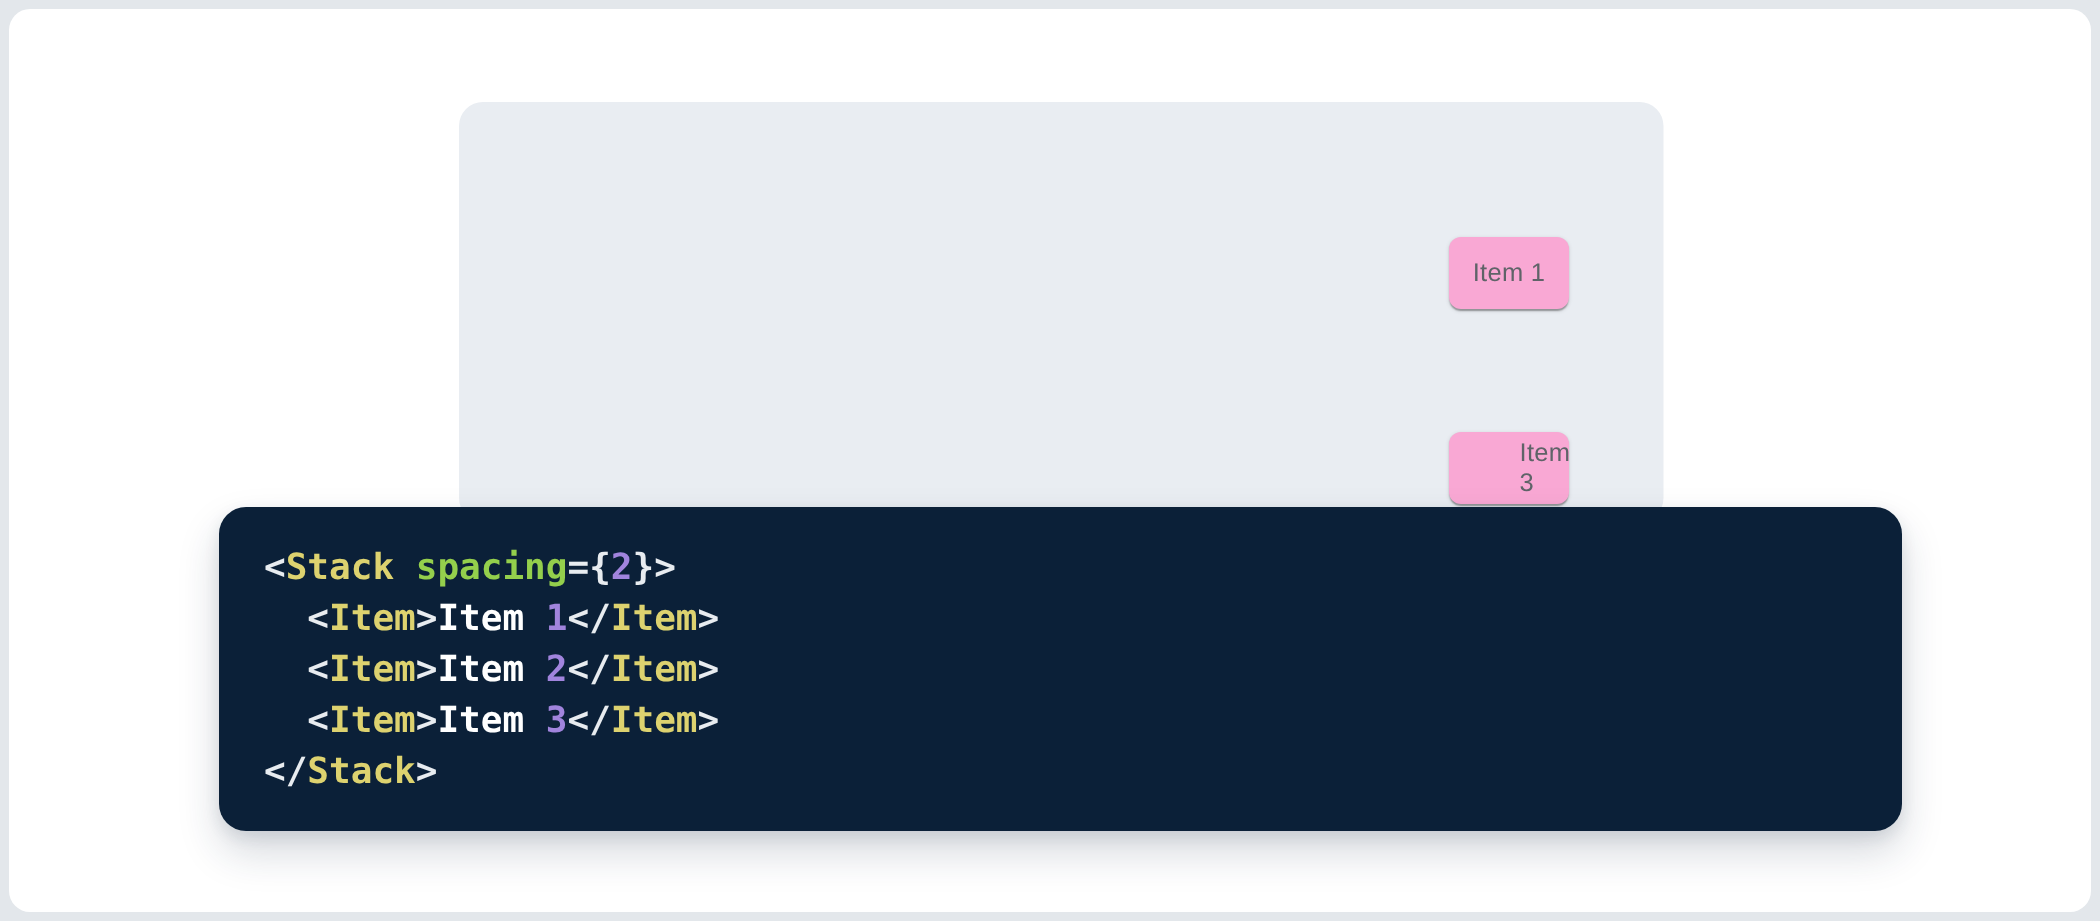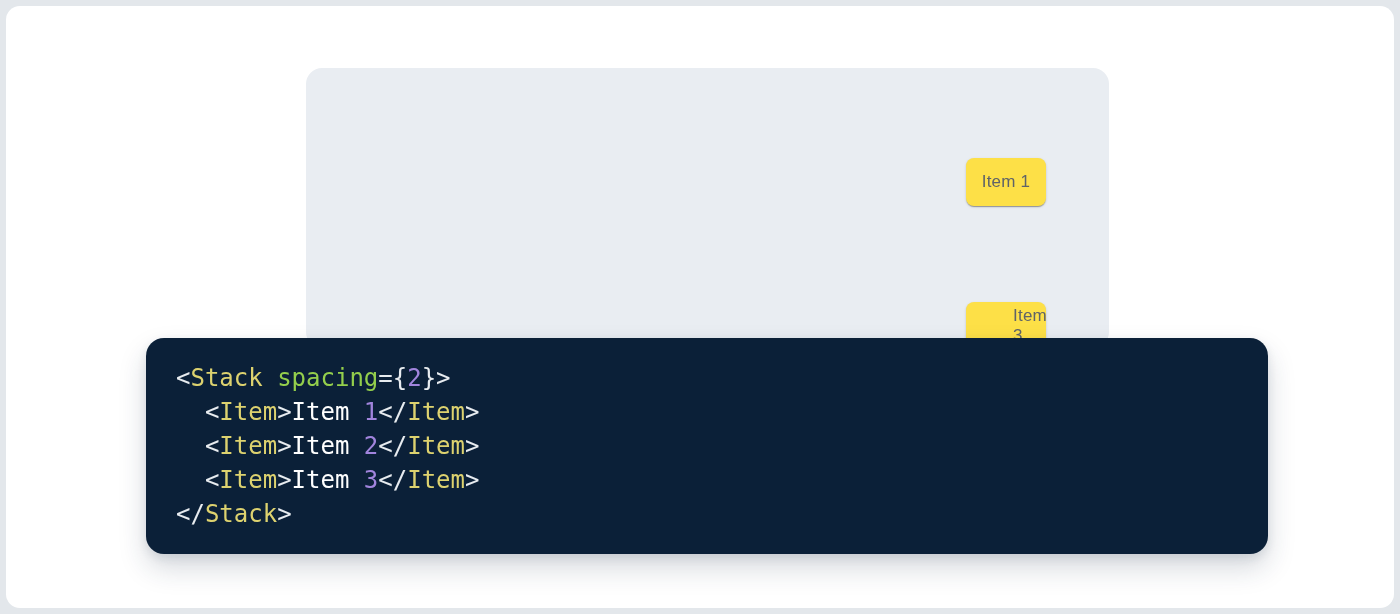--- a/index.html
+++ b/index.html
@@ -31,44 +31,45 @@
     position:absolute;
     left:300px; top:62px;
     width:803px; height:280px;
     background:var(--panel-bg);
     border-radius:16px;
   }
   .stack-item{
     position:absolute;
     left:660px;
     width:80px; height:48px;
-    background:#fde047;
+    background:#f9a8d4;
     border-radius:8px;
     box-shadow:0 2px 1px -1px rgba(0,0,0,0.2),
                0 1px 1px 0 rgba(0,0,0,0.14),
                0 1px 3px 0 rgba(0,0,0,0.12);
     display:flex; align-items:center; justify-content:center;
   }
   .stack-item span{
     color:var(--item-text);
     font-size:17px;
     letter-spacing:0.2px;
   }
   .stack-item.i1{top:90px;}
   .stack-item.i2{top:164px;}
-  .stack-item.i3{top:234px;padding-left:48px;}
+  .stack-item.i3{top:220px;padding-left:48px;}
   .code-block{
     position:absolute;
     left:140px; top:332px;
     width:1122px; height:216px;
     background:var(--code-bg);
     border-radius:18px;
     box-shadow:0 14px 28px rgba(30,45,70,0.18), 0 4px 10px rgba(30,45,70,0.10);
     padding:23px 30px;
     overflow:hidden;
+    font-weight:bold;
   }
   .code-block pre{
     font-family:"DejaVu Sans Mono", monospace;
     font-size:24px;
     line-height:34px;
     white-space:pre;
     color:var(--tok-plain);
   }
   .tok-tag{color:var(--tok-tag);}
   .tok-attr{color:var(--tok-attr);}

